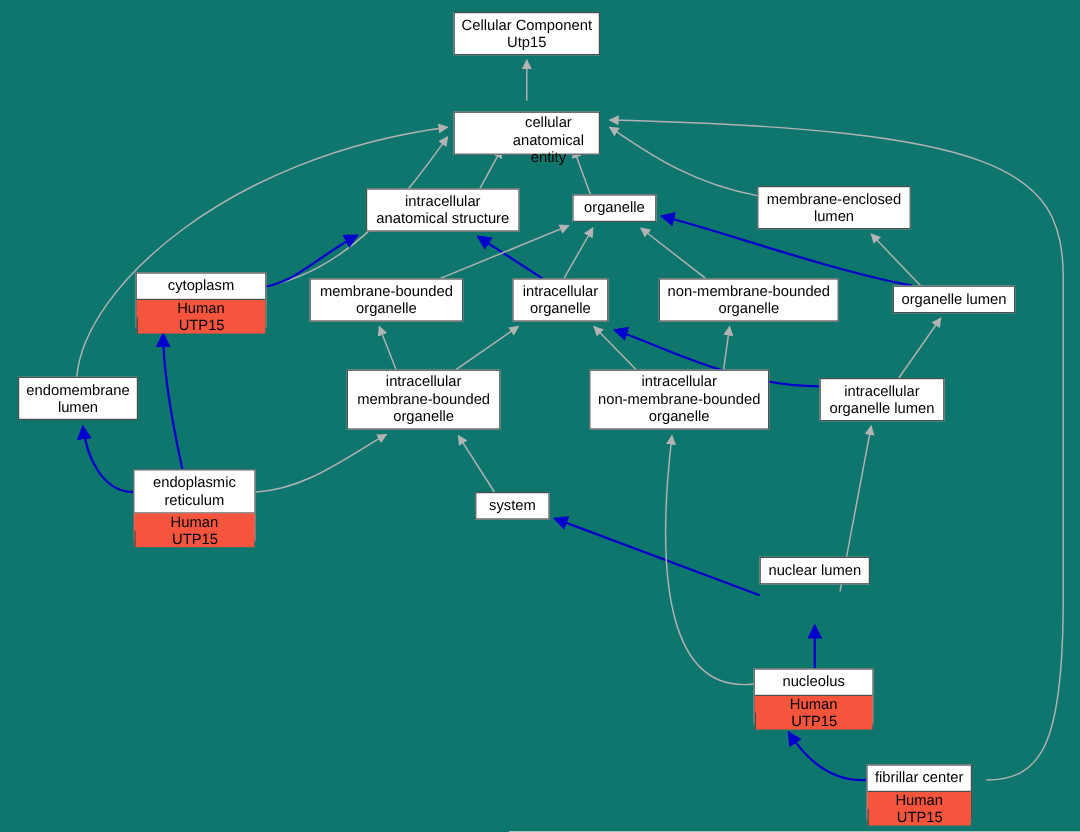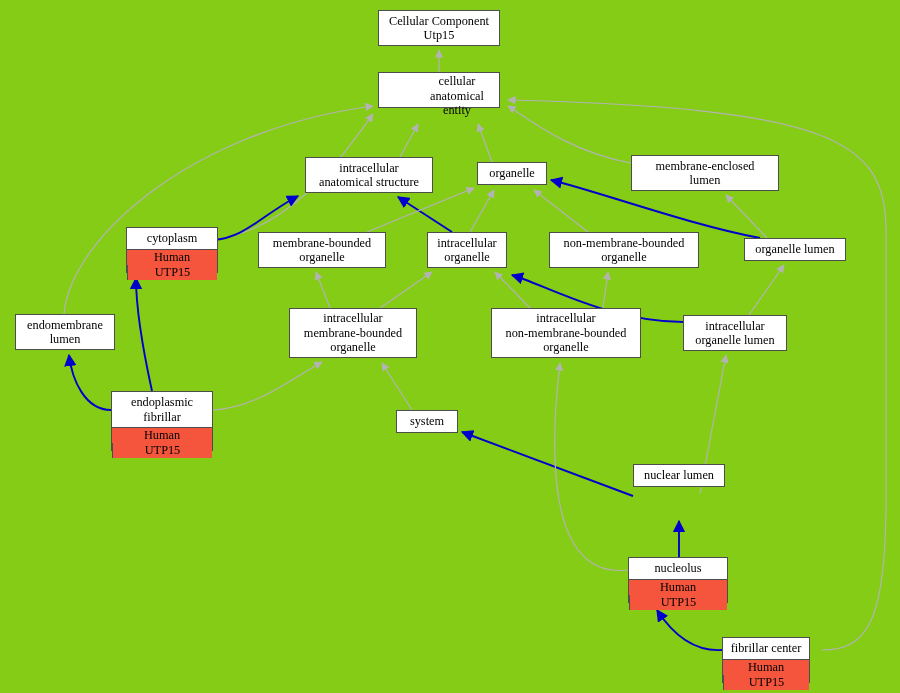--- a/index.html
+++ b/index.html
@@ -5,22 +5,22 @@
 <style>
   html, body {
     margin: 0;
     padding: 0;
     background: #ffffff;
   }
   #canvas {
     position: relative;
     width: 900px;
     height: 693px;
-    background: #84cc16;
-    font-family: Liberation Serif, serif;
+    background: #0f766e;
+    font-family: Liberation Sans, sans-serif;
     overflow: hidden;
   }
   #edges {
     position: absolute;
     left: 0;
     top: 0;
     width: 900px;
     height: 693px;
     pointer-events: none;
   }
@@ -111,36 +111,36 @@
         <path d="M 628,570 C 560,578 545,490 560,363" fill="none" stroke="#b3b3b3" stroke-width="1.2" marker-end="url(#arrow-gray)"></path>
         <path d="M 722,650 C 690,652 670,630 657,610" fill="none" stroke="#0000cc" stroke-width="1.9" marker-end="url(#arrow-blue)"></path>
         <path d="M 822,650 C 868,650 886,620 886,500 L 886,230 C 886,140 830,108 508,100" fill="none" stroke="#b3b3b3" stroke-width="1.2" marker-end="url(#arrow-gray)"></path>
       </g>
   </svg>
   <div id="nodes-layer">
       <div class="node" style="left: 378px; top: 10px; width: 122px; height: 36px; border-color: rgb(77, 77, 77);">
         <div class="title">Cellular Component
 Utp15</div>
       </div>
-      <div class="node" style="left: 378px; top: 72px; width: 122px; height: 36px; border-color: rgb(77, 77, 77); padding-left: 36px;">
+      <div class="node" style="left: 378px; top: 93px; width: 122px; height: 36px; border-color: rgb(77, 77, 77); padding-left: 36px;">
         <div class="title">cellular anatomical
 entity</div>
       </div>
       <div class="node" style="left: 305px; top: 157px; width: 128px; height: 36px; border-color: rgb(77, 77, 77);">
         <div class="title">intracellular
 anatomical structure</div>
       </div>
       <div class="node" style="left: 477px; top: 162px; width: 70px; height: 23px; border-color: rgb(77, 77, 77);">
         <div class="title">organelle</div>
       </div>
-      <div class="node" style="left: 631px; top: 155px; width: 148px; height: 36px; border-color: rgb(77, 77, 77);">
+      <div class="node" style="left: 631px; top: 155px; width: 128px; height: 36px; border-color: rgb(77, 77, 77);">
         <div class="title">membrane-enclosed
 lumen</div>
       </div>
-      <div class="node annotated" style="left: 126px; top: 227px; width: 92px; height: 46px; border-color: rgb(77, 77, 77);">
+      <div class="node annotated" style="left: 113px; top: 227px; width: 109px; height: 46px; border-color: rgb(77, 77, 77);">
         <div class="title">cytoplasm</div>
         <div class="annot" style="background: rgb(244, 85, 60);">
           <div class="cell" style="background: rgb(244, 85, 60); border-color: rgb(77, 77, 77);">Human</div>
           <div class="cell" style="background: rgb(244, 85, 60); border-color: rgb(77, 77, 77);">UTP15</div>
         </div>
       </div>
       <div class="node" style="left: 258px; top: 232px; width: 128px; height: 36px; border-color: rgb(77, 77, 77);">
         <div class="title">membrane-bounded
 organelle</div>
       </div>
@@ -168,21 +168,21 @@
         <div class="title">intracellular
 non-membrane-bounded
 organelle</div>
       </div>
       <div class="node" style="left: 683px; top: 315px; width: 104px; height: 36px; border-color: rgb(77, 77, 77);">
         <div class="title">intracellular
 organelle lumen</div>
       </div>
       <div class="node annotated" style="left: 111px; top: 391px; width: 102px; height: 60px; border-color: rgb(77, 77, 77);">
         <div class="title">endoplasmic
-fibrillar</div>
+reticulum</div>
         <div class="annot" style="background: rgb(244, 85, 60);">
           <div class="cell" style="background: rgb(244, 85, 60); border-color: rgb(77, 77, 77);">Human</div>
           <div class="cell" style="background: rgb(244, 85, 60); border-color: rgb(77, 77, 77);">UTP15</div>
         </div>
       </div>
       <div class="node" style="left: 396px; top: 410px; width: 62px; height: 23px; border-color: rgb(77, 77, 77);">
         <div class="title">system</div>
       </div>
       <div class="node" style="left: 633px; top: 464px; width: 92px; height: 23px; border-color: rgb(77, 77, 77);">
         <div class="title">nuclear lumen</div>

